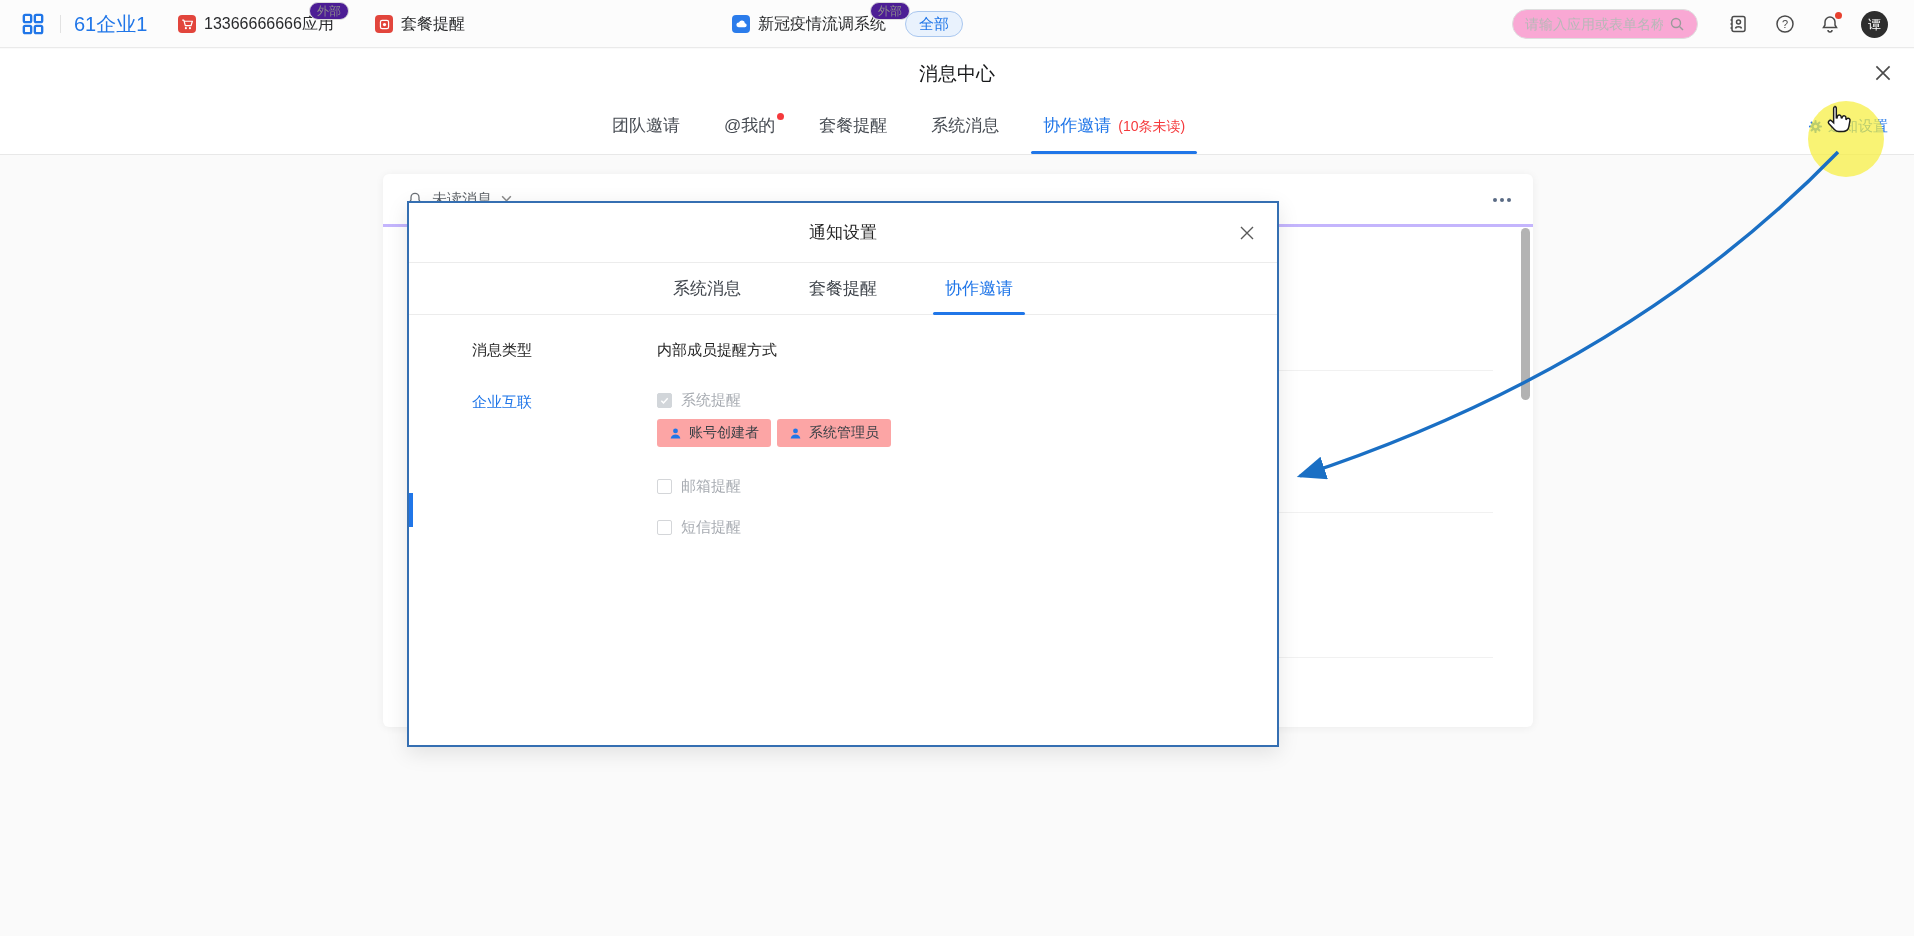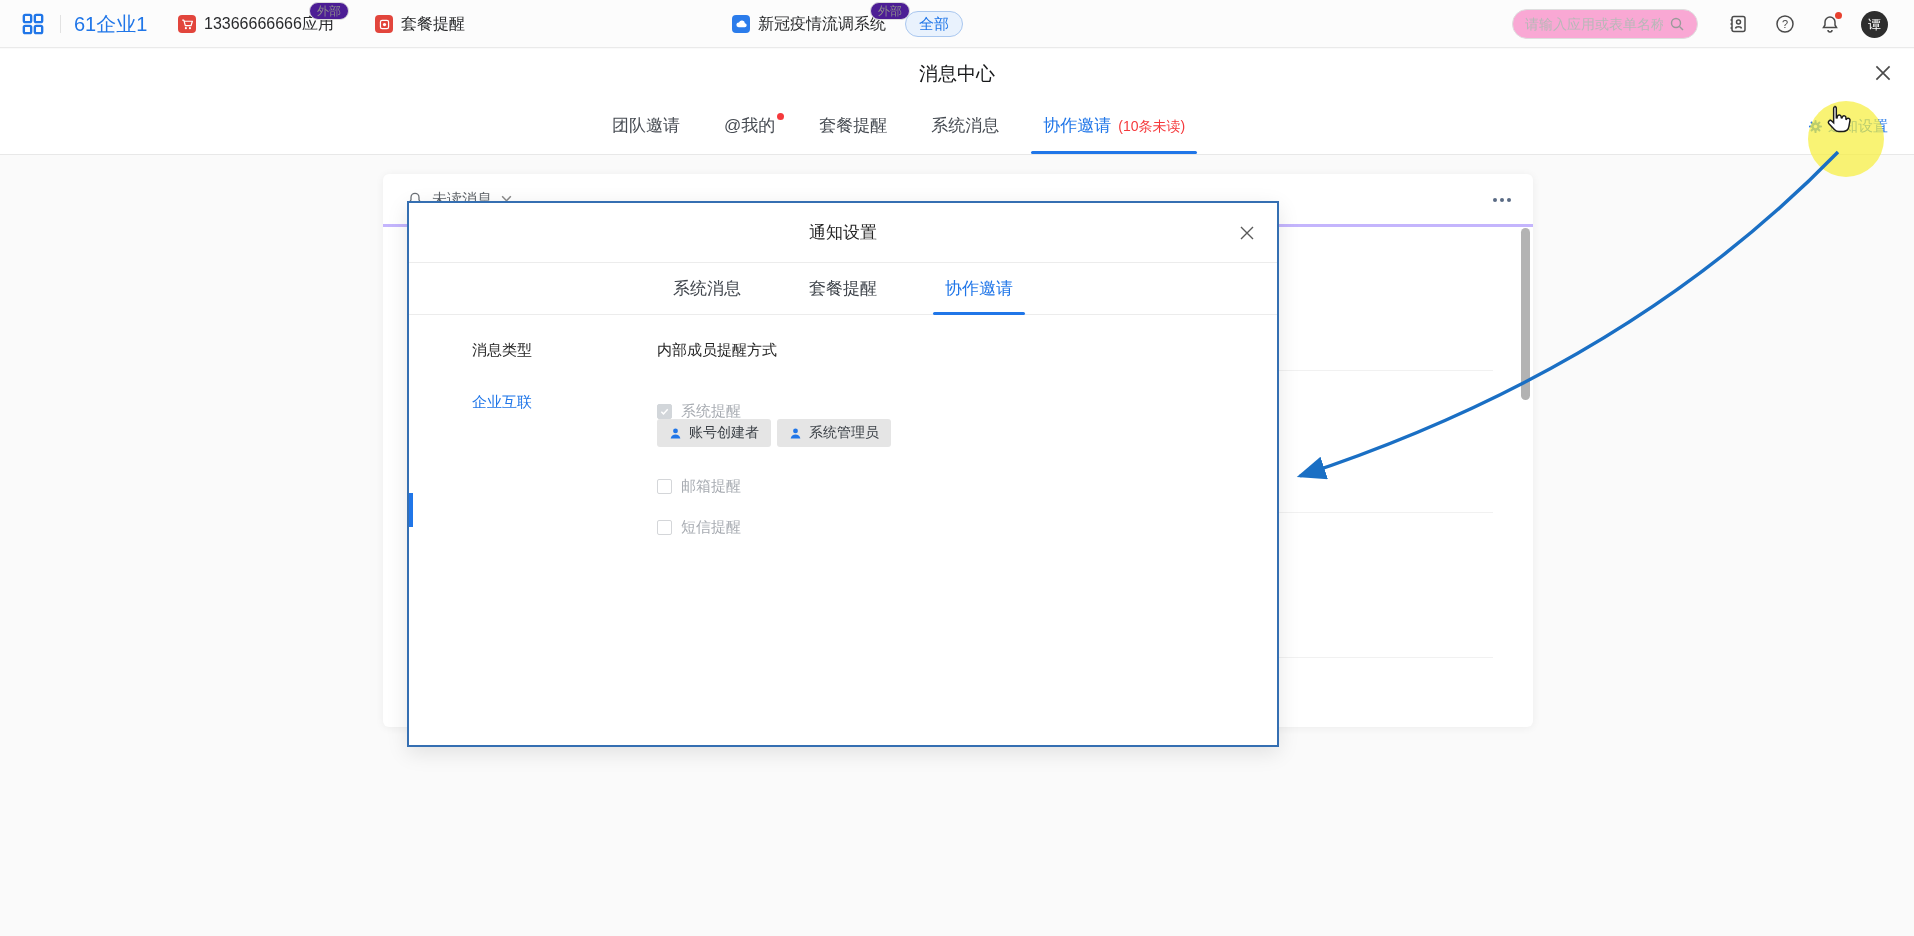--- a/index.html
+++ b/index.html
@@ -62,25 +62,25 @@
   .mtab { position:relative; padding:0 12px; line-height:51px; font-size:17px; color:#3f444b; cursor:pointer; }
   .mtab.active { color:#2076e8; }
   .mtab.active::after { content:""; position:absolute; left:0; right:0; bottom:-1px; height:3px; background:#2076e8; border-radius:2px; }
   .modal-body { position:relative; height:430px; }
   .sel-bar { position:absolute; left:0; top:178px; width:4px; height:34px; background:#2076e8; }
   .col-left { position:absolute; left:63px; top:26px; }
   .col-header { font-size:15px; color:#262626; }
   .sidebar-item { margin-top:33px; font-size:15px; color:#2076e8; cursor:pointer; }
   .col-right { position:absolute; left:248px; top:26px; width:580px; }
   .opt { position:absolute; display:flex; align-items:center; gap:9px; font-size:15px; color:#a8acb2; }
-  .opt.o1{ top:61px; } .opt.o2{ top:136px; } .opt.o3{ top:177px; }
+  .opt.o1{ top:50px; } .opt.o2{ top:136px; } .opt.o3{ top:177px; }
   .checkbox { width:15px; height:15px; border:1px solid #d4d6d9; border-radius:2px; background:#fff; flex:none; cursor:pointer; }
   .checkbox.checked-disabled { background:#d2d6da; border-color:#d2d6da; display:flex; align-items:center; justify-content:center; cursor:not-allowed; }
   .tags { position:absolute; top:78px; display:flex; gap:6px; }
-  .tag { height:28px; background:#e5e5e5; border-radius:3px; display:flex; align-items:center; gap:7px; padding:0 12px; font-size:14px; color:#3c4147; }
+  .tag { height:28px; background:#fca5a5; border-radius:3px; display:flex; align-items:center; gap:7px; padding:0 12px; font-size:14px; color:#3c4147; }
 
   
   .annotation { position:absolute; inset:0; z-index:50; pointer-events:none; }
 </style>
 </head>
 <body>
 
 <header class="topbar">
   <span class="launcher">
     <svg viewBox="0 0 24 24" width="22" height="22">

